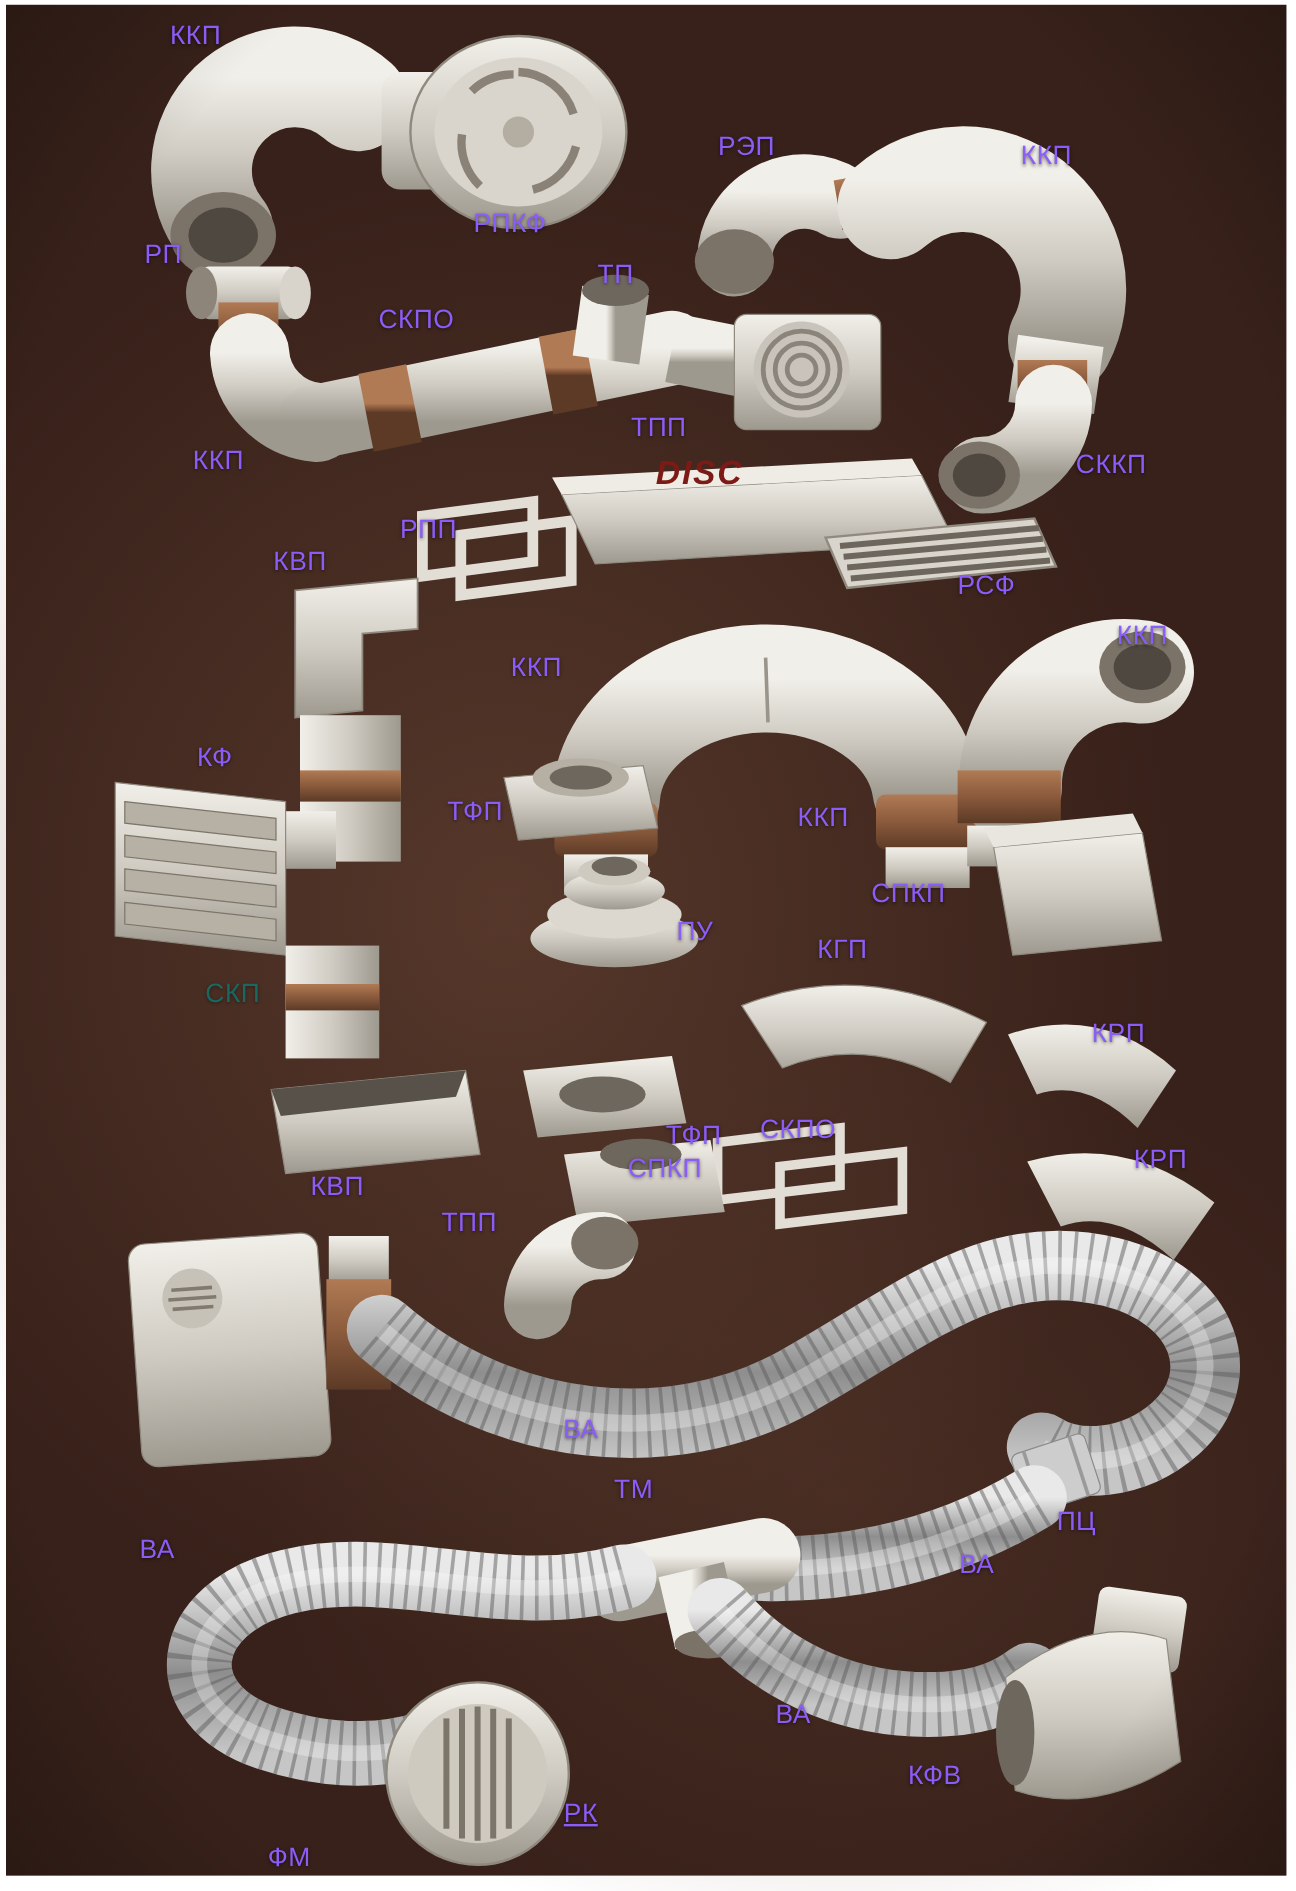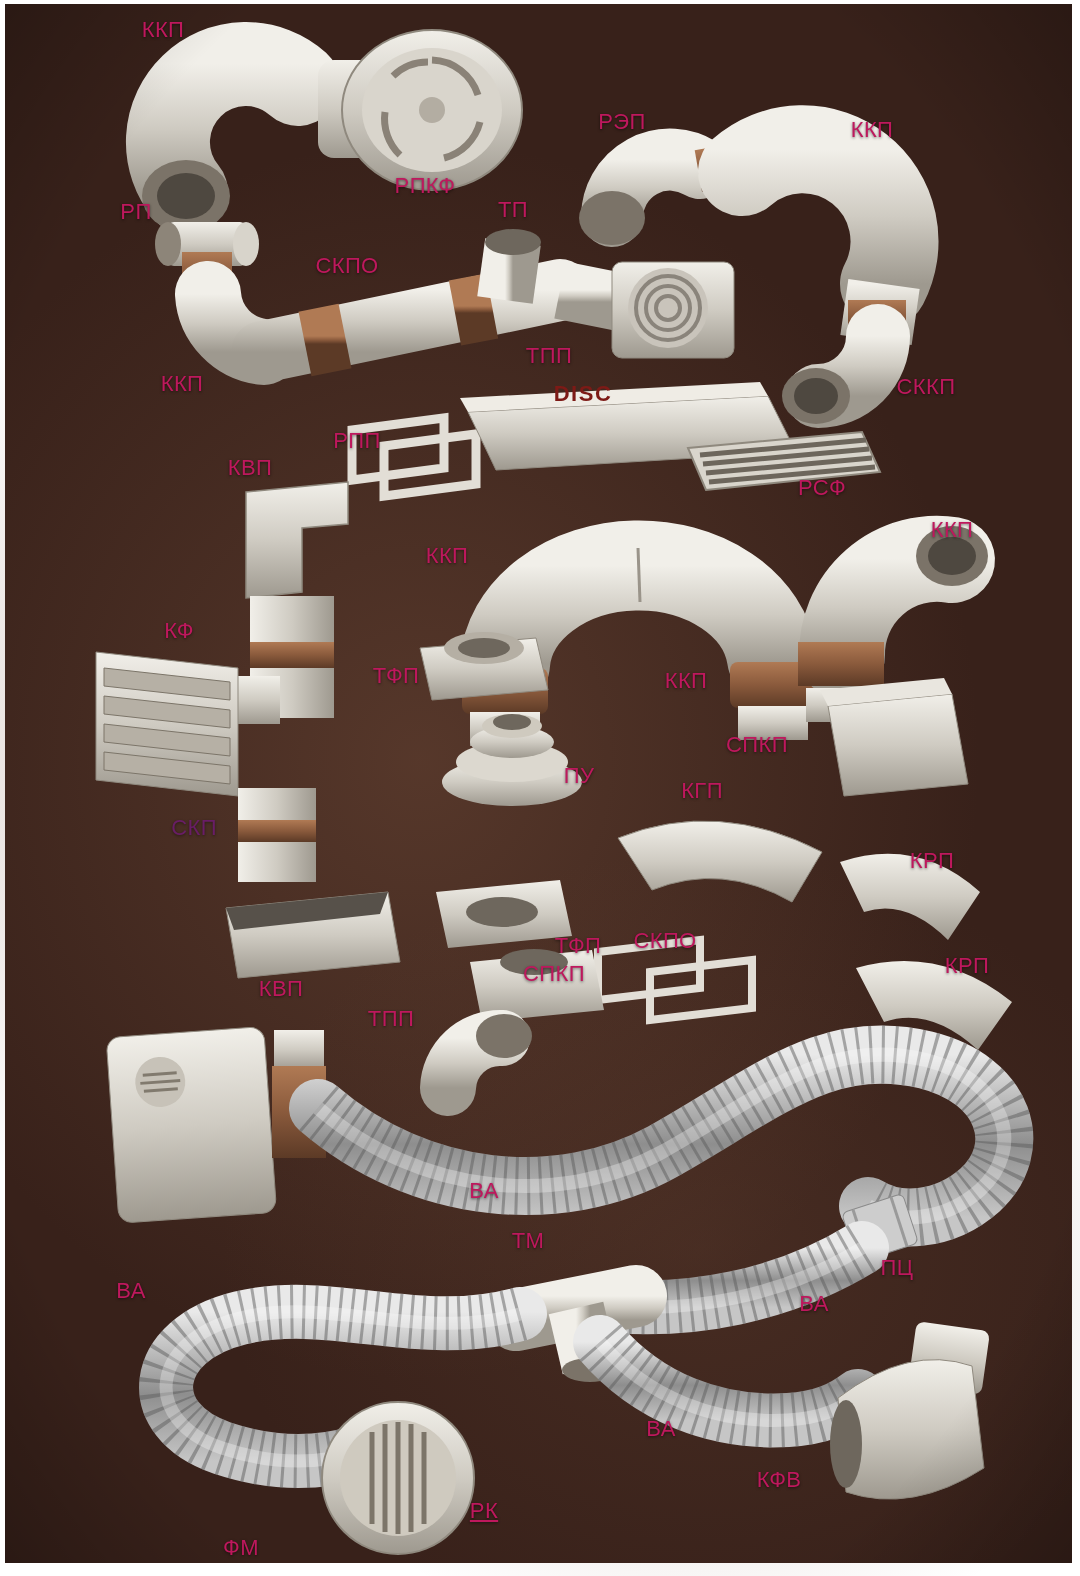--- a/index.html
+++ b/index.html
@@ -1,24 +1,24 @@
 <!DOCTYPE html>
 <html><head>
 <meta charset="utf-8">
 <title>Ventilation components poster</title>
 <style>
   html,body{margin:0;padding:0;background:#ffffff;}
   .stage{position:relative;width:1080px;height:1576px;background:#ffffff;overflow:hidden;
          font-family:"Liberation Sans",sans-serif;}
   svg.art{position:absolute;left:0;top:0;}
   #labels{position:absolute;left:0;top:0;width:1080px;height:1576px;}
-  .lbl{position:absolute;transform:translate(-50%,-50%);font-size:22px;color:#be185d;
+  .lbl{position:absolute;transform:translate(-50%,-50%);font-size:22px;color:#8b5cf6;
        letter-spacing:.4px;white-space:nowrap;text-shadow:0 1px 3px rgba(0,0,0,.55);}
-  .lbl.red{color:#7d1a16;font-weight:bold;font-size:22px;letter-spacing:1.5px;text-shadow:none;}
-  .lbl.dim{color:#701a75;opacity:.82;}
+  .lbl.red{color:#7d1a16;font-weight:bold;font-size:28px;letter-spacing:1.5px;text-shadow:none;font-style:italic;}
+  .lbl.dim{color:#0f766e;opacity:.82;}
 </style>
 </head>
 <body>
 
 <div class="stage">
 
 <svg class="art" width="1080" height="1576" viewBox="0 0 1080 1576" xmlns="http://www.w3.org/2000/svg">
   <defs>
     <linearGradient id="gPl" x1="0" y1="0" x2="0" y2="1">
       <stop offset="0" stop-color="#f1efe9"></stop>
@@ -314,21 +314,21 @@
 
   <rect x="5" y="4" width="1067" height="1559" fill="url(#vig)"></rect>
 </svg>
 
 <div id="labels">
       <span class="lbl" style="left: 163px; top: 30px;">ККП</span>
       <span class="lbl" style="left: 425px; top: 186px;">РПКФ</span>
       <span class="lbl" style="left: 622px; top: 122px;">РЭП</span>
       <span class="lbl" style="left: 872px; top: 130px;">ККП</span>
       <span class="lbl" style="left: 136px; top: 212px;">РП</span>
-      <span class="lbl" style="left: 513px; top: 210px; text-align: right;">ТП</span>
+      <span class="lbl" style="left: 513px; top: 229px; text-align: right;">ТП</span>
       <span class="lbl" style="left: 347px; top: 266px;">СКПО</span>
       <span class="lbl" style="left: 182px; top: 384px;">ККП</span>
       <span class="lbl" style="left: 549px; top: 356px;">ТПП</span>
       <span class="lbl red" style="left: 583px; top: 394px;">DISC</span>
       <span class="lbl" style="left: 926px; top: 387px;">СККП</span>
       <span class="lbl" style="left: 357px; top: 409px; margin-top: 32px;">РПП</span>
       <span class="lbl" style="left: 250px; top: 468px;">КВП</span>
       <span class="lbl" style="left: 822px; top: 488px;">РСФ</span>
       <span class="lbl" style="left: 447px; top: 556px;">ККП</span>
       <span class="lbl" style="left: 952px; top: 530px;">ККП</span>

